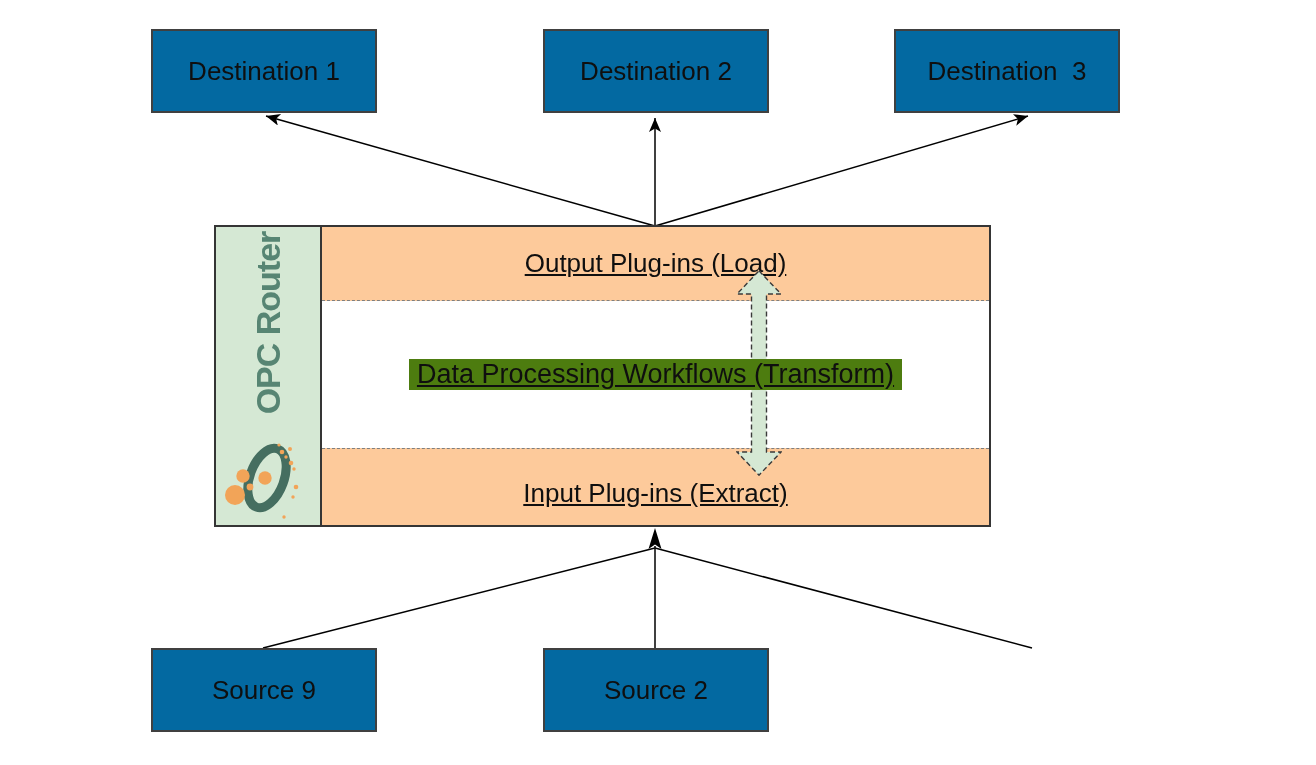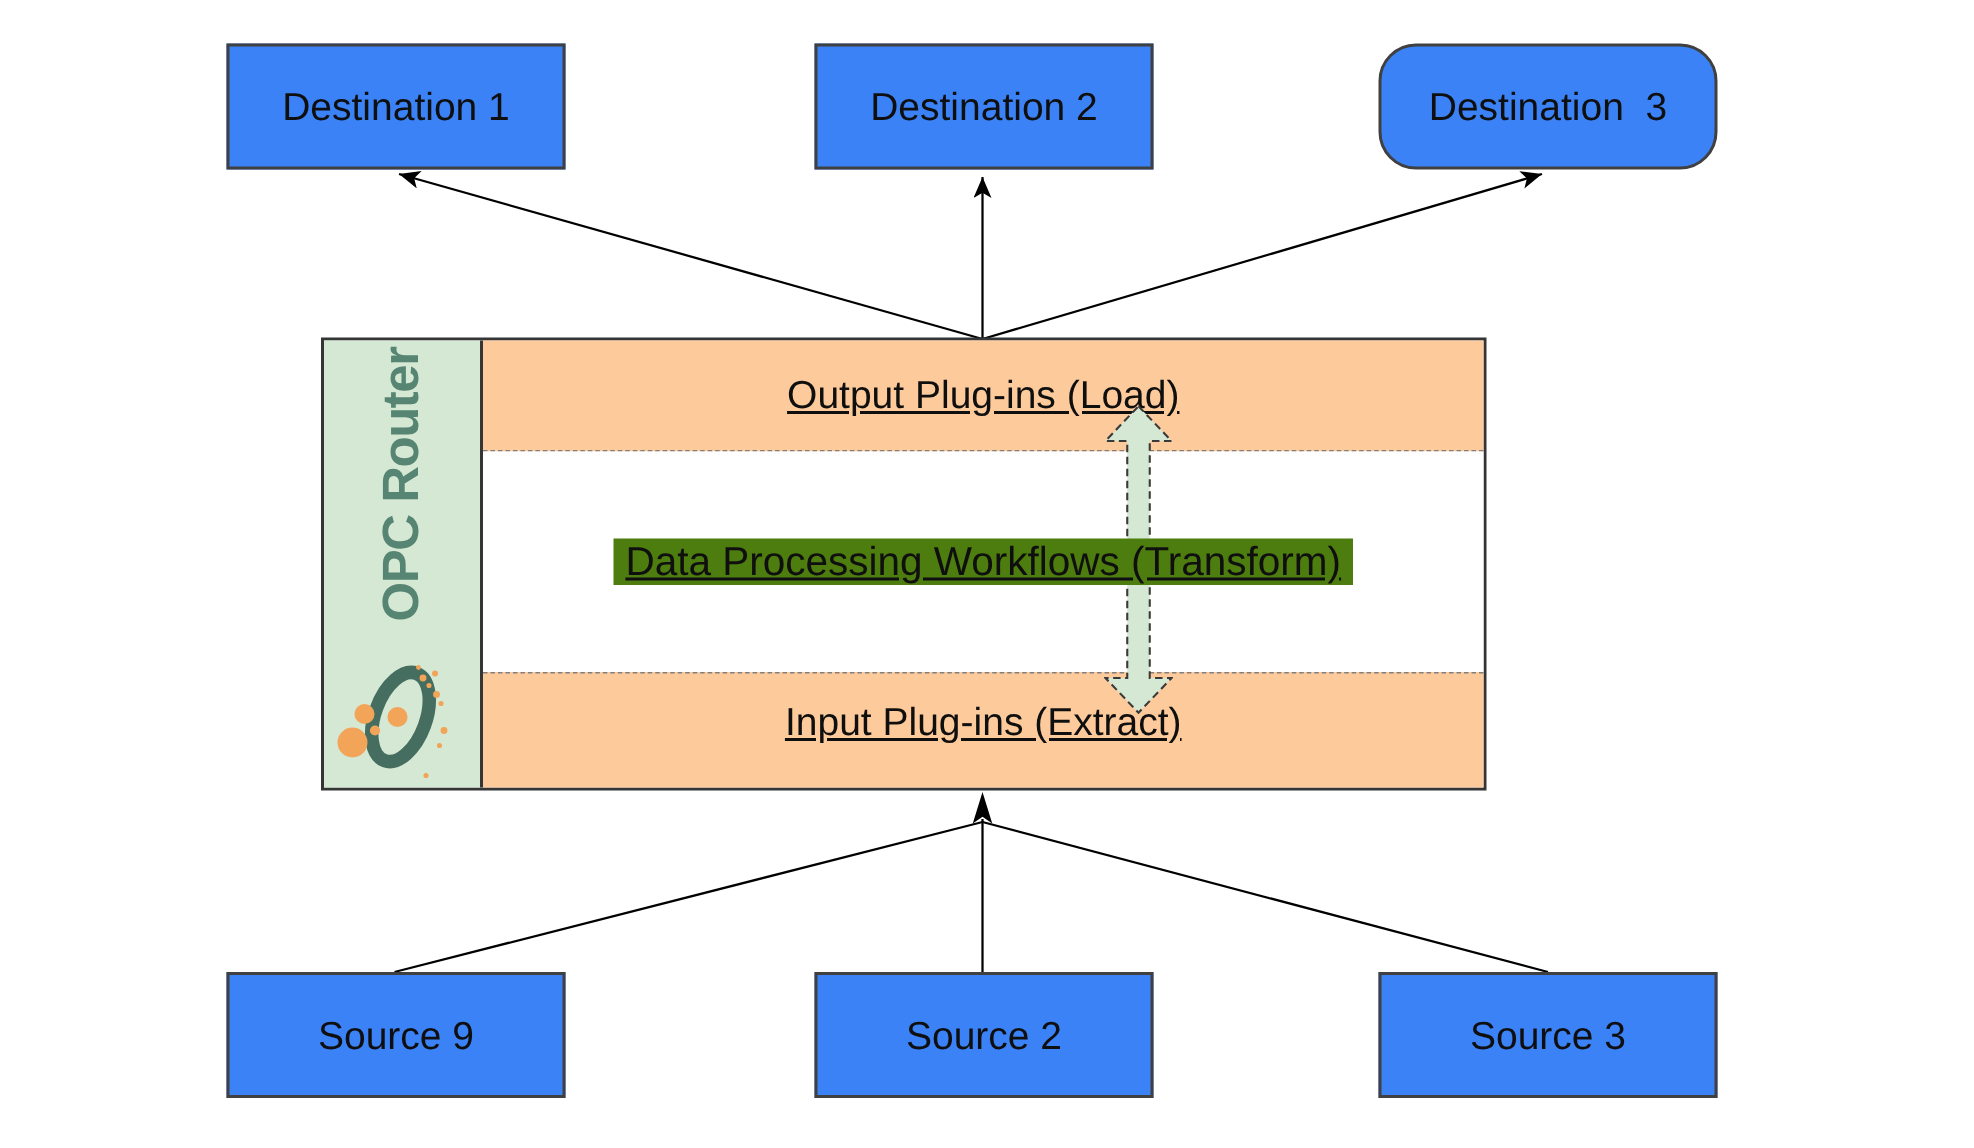--- a/index.html
+++ b/index.html
@@ -6,30 +6,30 @@
   .canvas {
     position: relative;
     width: 1316px; height: 765px;
     background: #ffffff;
     font-family: "Liberation Sans", sans-serif;
     overflow: hidden;
   }
   .node {
     position: absolute;
     width: 226px; height: 84px;
-    background: #3b82f6;
+    background: #0369a1;
     border: 2px solid #404040;
     box-sizing: border-box;
     display: flex; align-items: center; justify-content: center;
     font-size: 26px; color: #0f0f0f;
     white-space: pre;
   }
   .dest-1 { left:151px; top:29px; }
   .dest-2 { left:543px; top:29px; }
-  .dest-3 { left:919px; top:29px;border-radius:25px; }
+  .dest-3 { left:894px; top:29px; }
   .src-1  { left:151px; top:648px; }
   .src-2  { left:543px; top:648px; }
   .src-3  { left:919px; top:648px; }
 
   .router {
     position: absolute;
     left: 214px; top: 225px;
     width: 777px; height: 302px;
     border: 2px solid #353535;
     box-sizing: border-box;
@@ -74,21 +74,21 @@
     position: relative; z-index: 5;
     background: #4d7c0f; padding: 0 8px;
   }
   .sec-input {
     height: 77px; flex: 0 0 77px;
     background: #fdca9b;
     border-top: 1px dashed #7f7f7f;
     box-sizing: border-box;
     align-items: flex-end;
   }
-  .sec-input .lbl { margin-bottom: 28px; }
+  .sec-input .lbl { margin-bottom: 16px; }
 
   .etl-arrow {
     position: absolute;
     left: 414px; top: 43px;
     z-index: 4;
   }
   .connectors { position:absolute; left:0; top:0; z-index: 0; }
 </style>
 </head>
 <body>
@@ -160,17 +160,14 @@
       </svg>
     </div>
   </div>
 
   <div class="node src-1">
     <span>Source 9</span>
   </div>
   <div class="node src-2">
     <span>Source 2</span>
   </div>
-  <div class="node src-3">
-    <span>Source 3</span>
-  </div>
 
 </div>
 
 </body></html>

